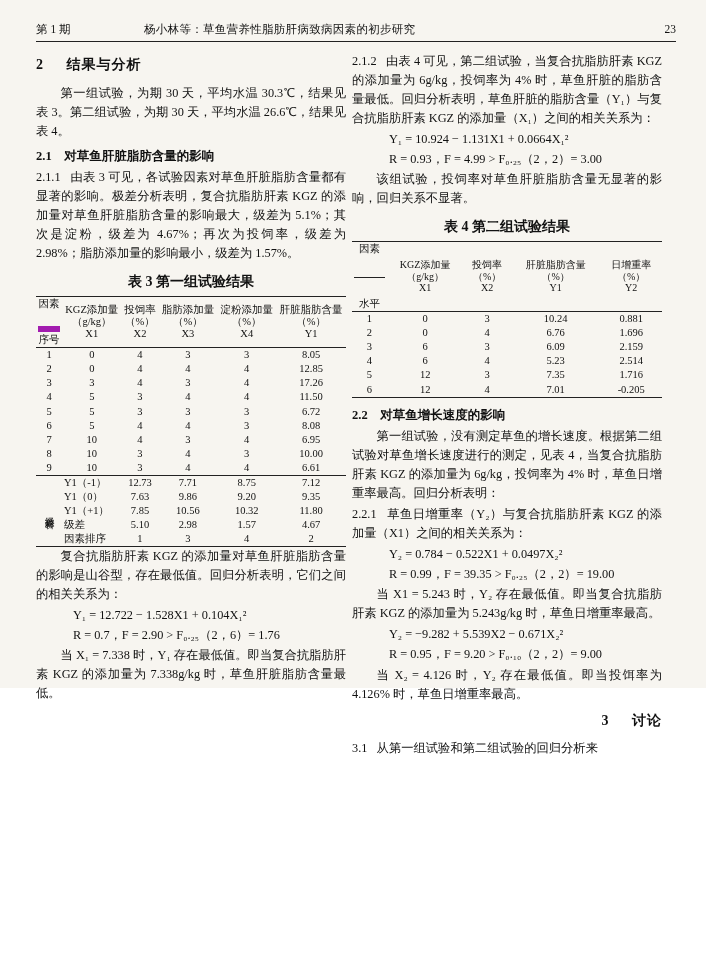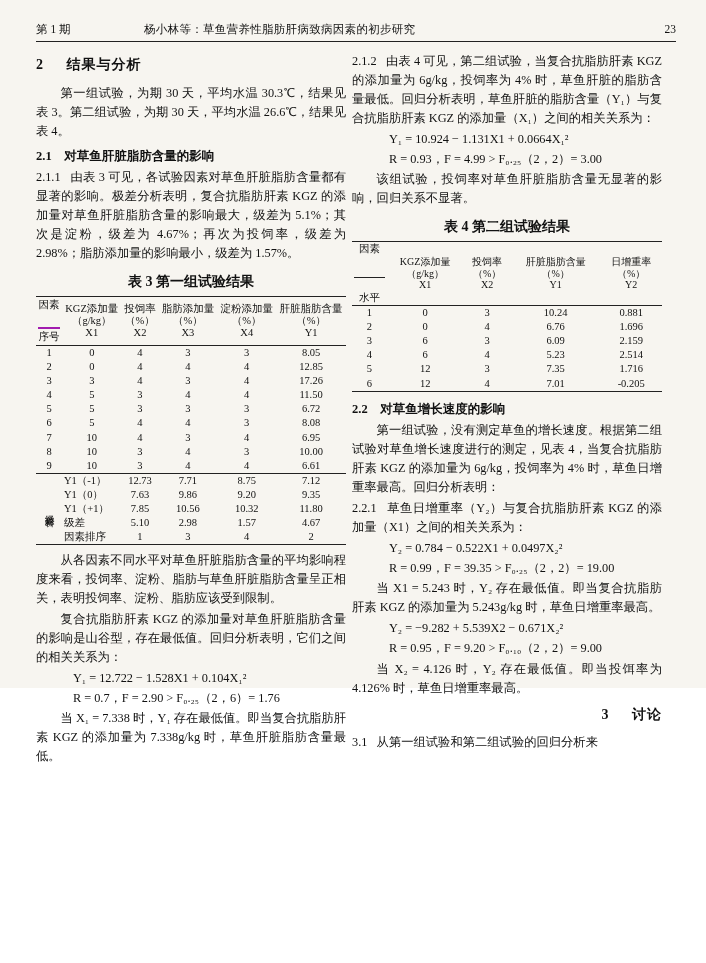--- a/index.html
+++ b/index.html
@@ -130,21 +130,21 @@
         &nbsp;&nbsp;<span>由表 3 可见，各试验因素对草鱼肝脏脂肪含量都有显著的影响。极差分析表明，复合抗脂肪肝素 KGZ 的添加量对草鱼肝脏脂肪含量的影响最大，级差为 5.1%；其次是淀粉，级差为 4.67%；再次为投饲率，级差为 2.98%；脂肪添加量的影响最小，级差为 1.57%。</span>
       </p>
 
       <div class="tbl-caption">表 3    第一组试验结果</div>
 
       <table class="t3">
         <thead>
           <tr class="hdr-tall">
             <th>
               <div>因素</div>
-              <div style="border-top:2px solid #a21caf; margin-top:16px; padding-top:2px;">序号</div>
+              <div style="border-top:6px solid #a21caf; margin-top:16px; padding-top:2px;">序号</div>
             </th>
             <th class="head-cell">
               <div>KGZ添加量</div>
               <div>（g/kg）</div>
               <div>X1</div>
             </th>
             <th class="head-cell">
               <div>投饲率</div>
               <div>（%）</div>
               <div>X2</div>
@@ -272,21 +272,20 @@
           <tr>
             <td class="lvlcell">因素排序</td>
             <td>1</td>
             <td>3</td>
             <td>4</td>
             <td>2</td>
           </tr>
         </tbody>
       </table>
 
-      <p class="ind" style="margin-top:6px;">从各因素不同水平对草鱼肝脏脂肪含量的平均影响程度来看，投饲率、淀粉、脂肪与草鱼肝脏脂肪含量呈正相关，表明投饲率、淀粉、脂肪应该受到限制。</p>
       <p class="ind">复合抗脂肪肝素 KGZ 的添加量对草鱼肝脏脂肪含量的影响是山谷型，存在最低值。回归分析表明，它们之间的相关关系为：</p>
       <p class="eq">Y₁ = 12.722 − 1.528X1 + 0.104X₁²</p>
       <p class="eq">R = 0.7，F = 2.90 &gt; F₀.₂₅（2，6）= 1.76</p>
       <p class="ind">当 X₁ = 7.338 时，Y₁ 存在最低值。即当复合抗脂肪肝素 KGZ 的添加量为 7.338g/kg 时，草鱼肝脏脂肪含量最低。</p>
     </div>
 
     <div class="col">
 
       <p>
         <span>2.1.2</span>
@@ -296,21 +295,21 @@
       <p class="eq">R = 0.93，F = 4.99 &gt; F₀.₂₅（2，2）= 3.00</p>
       <p class="ind">该组试验，投饲率对草鱼肝脏脂肪含量无显著的影响，回归关系不显著。</p>
 
       <div class="tbl-caption">表 4    第二组试验结果</div>
 
       <table class="t4">
         <thead>
           <tr>
             <th>
               <div>因素</div>
-              <div style="border-top:1px solid #222; margin-top:22px; padding-top:14px;">水平</div>
+              <div style="border-top:1px solid #222; margin-top:22px; padding-top:20px;">水平</div>
             </th>
             <th class="head-cell">
               <div>KGZ添加量</div>
               <div>（g/kg）</div>
               <div>X1</div>
             </th>
             <th class="head-cell">
               <div>投饲率</div>
               <div>（%）</div>
               <div>X2</div>

